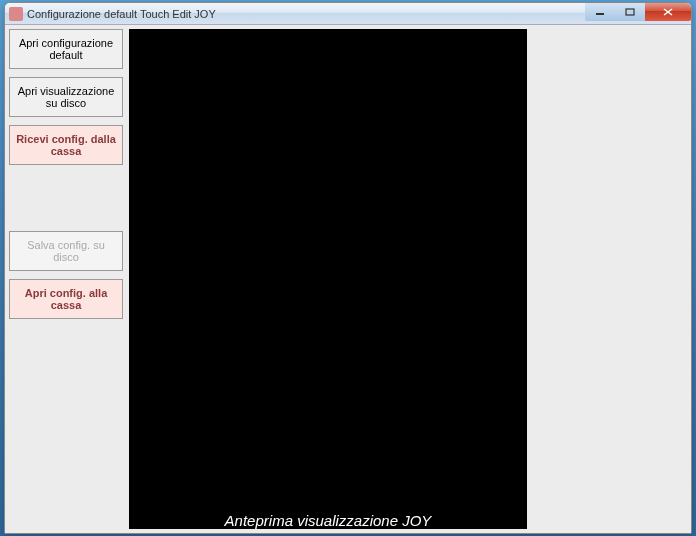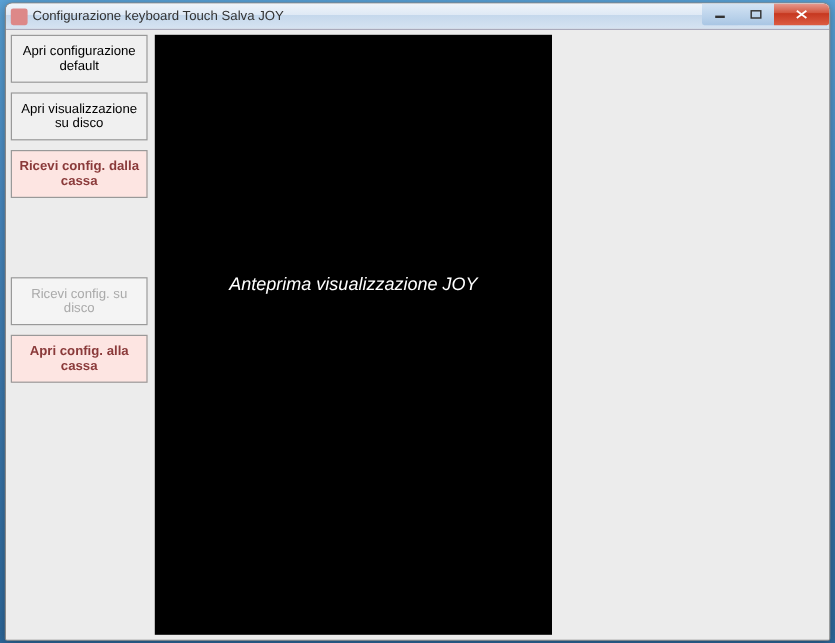--- a/index.html
+++ b/index.html
@@ -114,25 +114,25 @@
   .side-btn.disabled {
     color: #aaa;
     background: #f4f4f4;
     cursor: default;
   }
   .gap-large { height: 50px; }
   .preview {
     position: absolute;
     left: 124px;
     top: 4px;
-    width: 331px;
+    width: 398px;
     height: 500px;
     background: #000;
     display: flex;
-    align-items: flex-start;
+    align-items: flex-end;
     justify-content: center;
     padding-top: 200px;
     text-decoration: underline;
   }
   .preview-text {
     color: #fff;
     font-style: italic;
     font-size: 15px;
     font-weight: 500;
     text-align: center;
@@ -172,21 +172,21 @@
     cursor: pointer;
   }
 </style>
 </head>
 <body>
 
 <div class="window">
 
   <div class="titlebar">
     <span class="title-icon"></span>
-    <span class="title-text">Configurazione keyboard Touch Salva JOY</span>
+    <span class="title-text">Configurazione default Touch Edit JOY</span>
     <div class="win-controls">
       <button class="win-btn win-min">
         <svg width="10" height="8">
             <rect x="1" y="5" width="8" height="2" fill="#333"></rect>
           </svg>
       </button>
       <button class="win-btn win-max">
         <svg width="10" height="8">
             <rect x="1" y="1" width="8" height="6" fill="none" stroke="#333" stroke-width="1.2"></rect>
           </svg>
@@ -200,21 +200,21 @@
     </div>
   </div>
 
   <div class="client">
 
     <div class="sidebar">
       <button class="side-btn">Apri configurazione default</button>
       <button class="side-btn">Apri visualizzazione su disco</button>
       <button class="side-btn pinkish">Ricevi  config. dalla cassa</button>
       <div class="gap-large"></div>
-      <button class="side-btn disabled">Ricevi config. su disco</button>
+      <button class="side-btn disabled">Salva config. su disco</button>
       <button class="side-btn pinkish">Apri config. alla cassa</button>
     </div>
 
     <div class="preview">
       <div class="preview-text">Anteprima visualizzazione JOY</div>
     </div>
 
 
 
   </div>

